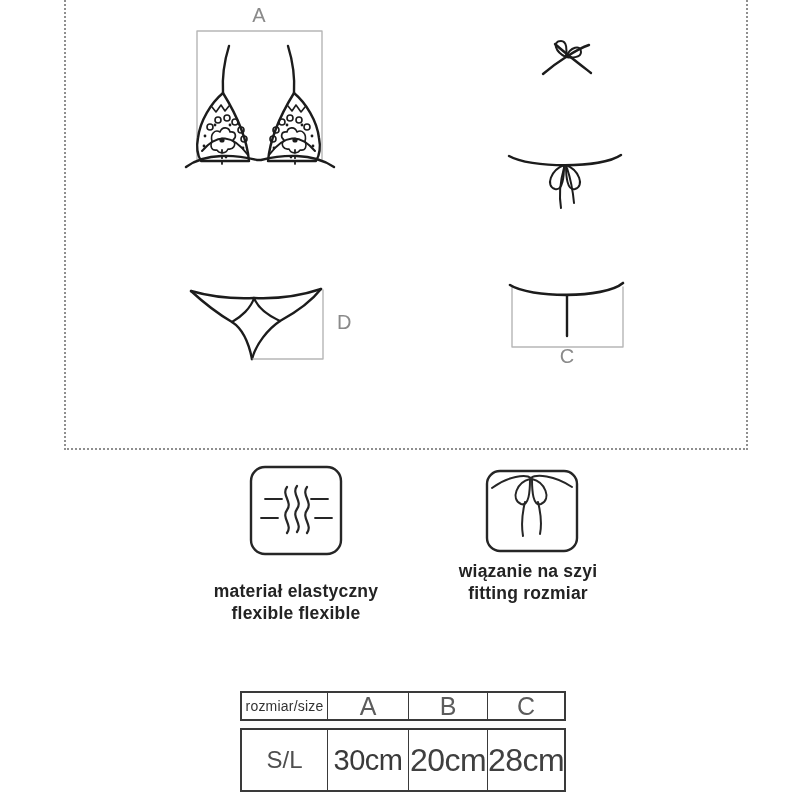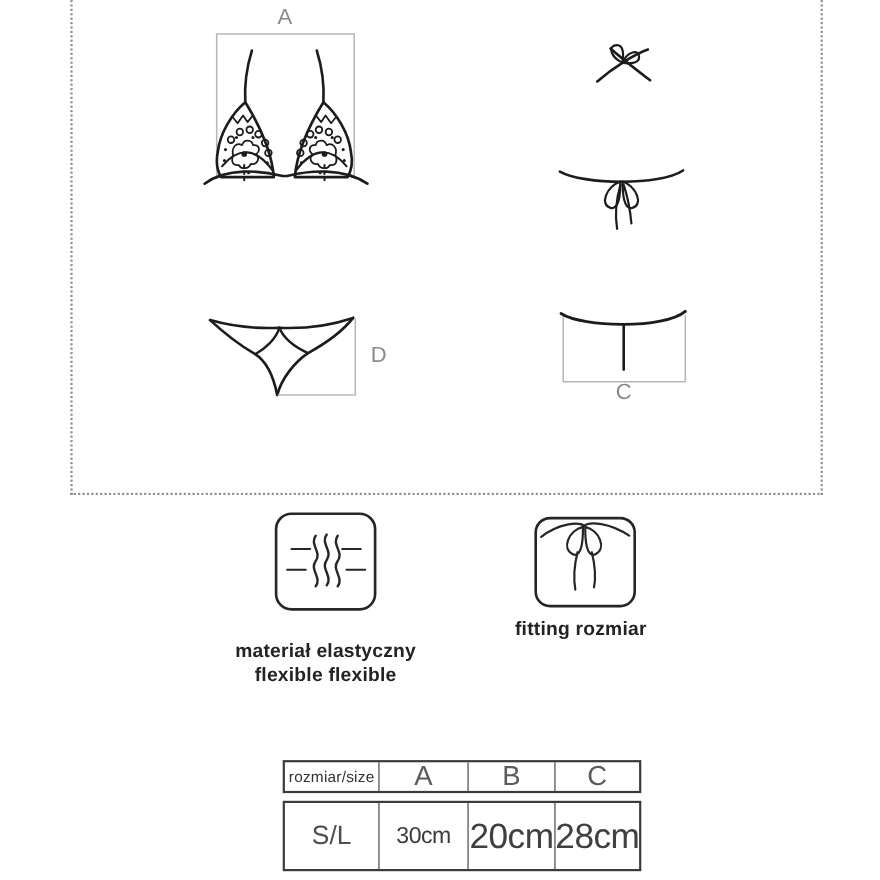--- a/index.html
+++ b/index.html
@@ -13,36 +13,36 @@
   }
   svg{position:absolute;left:0;top:0;font-family:"Liberation Sans",sans-serif;}
   .caption{
     position:absolute;text-align:center;color:#232323;
     font-size:17.5px;line-height:21.5px;font-weight:600;letter-spacing:0.2px;
   }
   .caption-flexible{left:170px;top:581px;width:252px;}
   .caption-lacing{left:404px;top:561px;width:248px;}
   .icon-frame{position:absolute;}
   
-  .size-table{position:absolute;left:240px;top:691px;width:326px;margin-left:17px;}
+  .size-table{position:absolute;left:240px;top:691px;width:326px;}
   .tbl-row{
     box-sizing:border-box;width:326px;border:2px solid #3a3a3a;
     display:grid;grid-template-columns:85px 81px 79px 1fr;
   }
   .tbl-head{height:30px;}
   .tbl-body{height:64px;margin-top:7px;}
   .cell{
     display:flex;align-items:center;justify-content:center;
     border-left:1.5px solid #3a3a3a;overflow:hidden;
   }
   .cell:first-child{border-left:none;}
   .th-label{font-size:14px;color:#333;letter-spacing:0.2px;}
   .th-col{font-size:25px;color:#5c5c5c;}
   .td-size{font-size:24px;color:#4f4f4f;}
-  .td-val-a{font-size:21px;color:#3a3a3a;letter-spacing:-0.5px;}
+  .td-val-a{font-size:29px;color:#3a3a3a;letter-spacing:-0.5px;}
   .td-val-bc{font-size:32px;color:#404040;letter-spacing:-0.5px;}
 </style>
 </head>
 <body>
 
 <div id="canvas">
 
   <div class="dotted-box"></div>
 
   <svg width="800" height="470" viewBox="0 0 800 470">
@@ -172,20 +172,21 @@
         <path d="M55,36 C58,48 59,58 57,68"></path>
       </g>
     </g>
   </svg>
 
   <div class="caption caption-flexible">
     <div>materiał elastyczny</div>
     <div>flexible flexible</div>
   </div>
   <div class="caption caption-lacing">
+    <div>wiązanie na szyi</div>
     <div>fitting rozmiar</div>
   </div>
 
   <div class="size-table">
     <div class="tbl-row tbl-head">
       <div class="cell th-label">rozmiar/size</div>
       <div class="cell th-col">A</div>
       <div class="cell th-col">B</div>
       <div class="cell th-col">C</div>
     </div>

